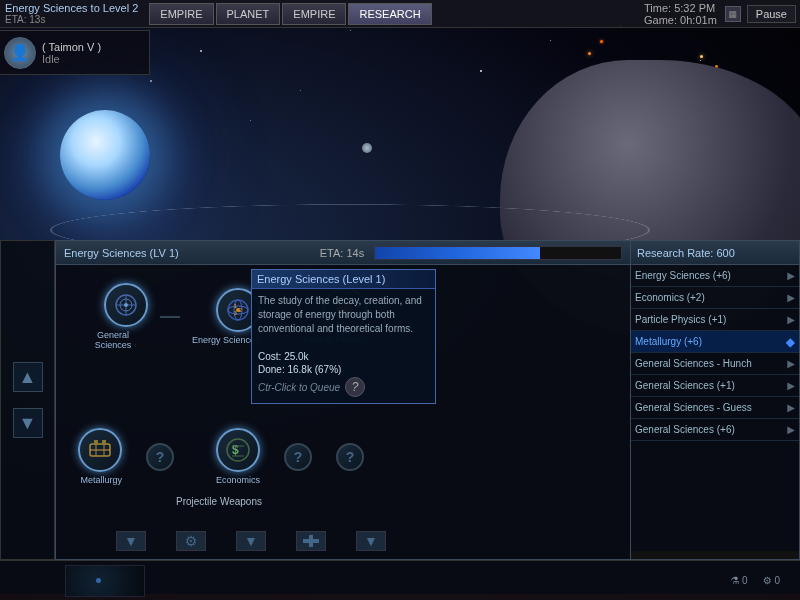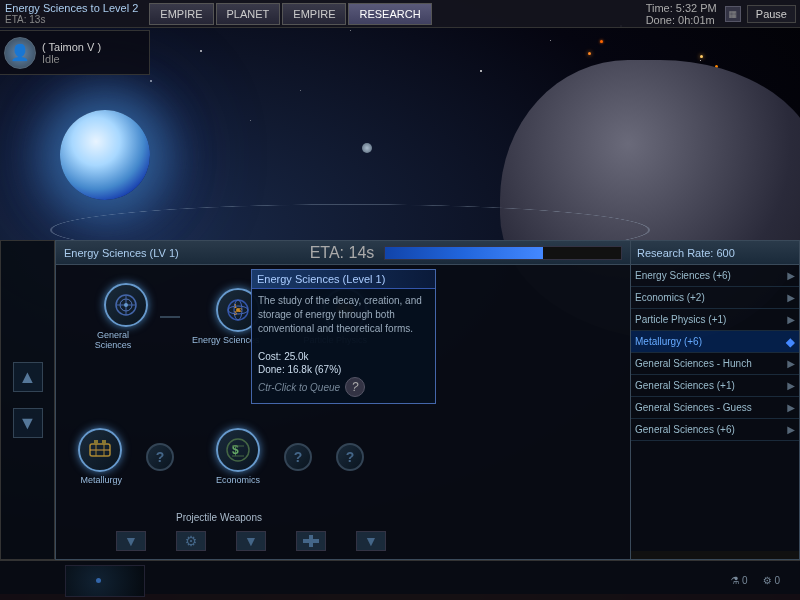--- a/index.html
+++ b/index.html
@@ -465,21 +465,21 @@
     <div style="color:#888;font-size:10px;">ETA: 13s</div>
   </div>
   <div id="nav-buttons">
     <button class="nav-btn">EMPIRE</button>
     <button class="nav-btn">PLANET</button>
     <button class="nav-btn">EMPIRE</button>
     <button class="nav-btn active">RESEARCH</button>
   </div>
   <div id="time-info">
     <span>Time: 5:32 PM</span><br>
-    <span>Done: 0h:01m</span>
+    <span>Game: 0h:01m</span>
   </div>
   <div style="width:16px;height:16px;background:#334;border:1px solid #556;margin-right:6px;display:flex;align-items:center;justify-content:center;font-size:9px;color:#888;">▦</div>
   <button id="pause-btn" style="background:rgba(30,30,40,0.8);border:1px solid #444;color:#ccc;padding:2px 8px;font-size:11px;cursor:pointer;margin-right:4px;">Pause</button>
 </div>
 
 <div id="char-panel">
   <div id="char-avatar">
     <span style="font-size:16px;">👤</span>
   </div>
   <div>
@@ -492,21 +492,21 @@
   <div class="side-arrow">▲</div>
   <div class="side-arrow">▼</div>
 </div>
 
 <div id="main-panel">
 
   <div id="research-panel">
 
     <div id="research-header">
       <div style="color:#aaccee;font-size:11px;flex:1;padding-left:4px;">Energy Sciences (LV 1)</div>
-      <div style="color:#aaa;font-size:16px;margin:0 10px;">ETA: 14s</div>
+      <div style="color:#aaa;font-size:11px;margin:0 10px;">ETA: 14s</div>
       <div id="research-progress-bar" style="flex:1;height:14px;background:#111;border:1px solid #334;position:relative;overflow:hidden;margin-right:4px;">
         <div id="research-progress-fill" style="height:100%;width:67%;background:linear-gradient(to right,#1144aa,#2266dd,#4488ff);"></div>
       </div>
     </div>
 
     <div id="tech-tree">
 
       <div class="tech-row" style="margin-top:8px;">
         <div class="tech-item">
           <div class="tech-icon active">
@@ -603,21 +603,21 @@
         <div class="tech-item">
           <div class="qmark">?</div>
         </div>
 
         <div class="tech-item">
           <div class="qmark">?</div>
         </div>
 
       </div>
 
-      <div style="position:absolute;bottom:36px;left:120px;color:#aabbcc;font-size:10px;">Projectile Weapons</div>
+      <div style="position:absolute;bottom:52px;left:120px;color:#aabbcc;font-size:10px;">Projectile Weapons</div>
 
       <div style="position:absolute;bottom:8px;left:60px;display:flex;gap:30px;">
         <div style="width:30px;height:20px;background:#1a2a3a;border:1px solid #334;display:flex;align-items:center;justify-content:center;font-size:14px;color:#446688;">▼</div>
         <div style="width:30px;height:20px;background:#1a2a3a;border:1px solid #334;display:flex;align-items:center;justify-content:center;font-size:14px;color:#446688;">⚙</div>
         <div style="width:30px;height:20px;background:#1a2a3a;border:1px solid #334;display:flex;align-items:center;justify-content:center;font-size:14px;color:#446688;">▼</div>
         <div style="width:30px;height:20px;background:#1a2a3a;border:1px solid #334;display:flex;align-items:center;justify-content:center;">
           <svg width="20" height="16" viewBox="0 0 20 16">
             <rect x="2" y="6" width="16" height="4" fill="#446688"></rect>
             <rect x="8" y="2" width="4" height="12" fill="#446688"></rect>
           </svg>

